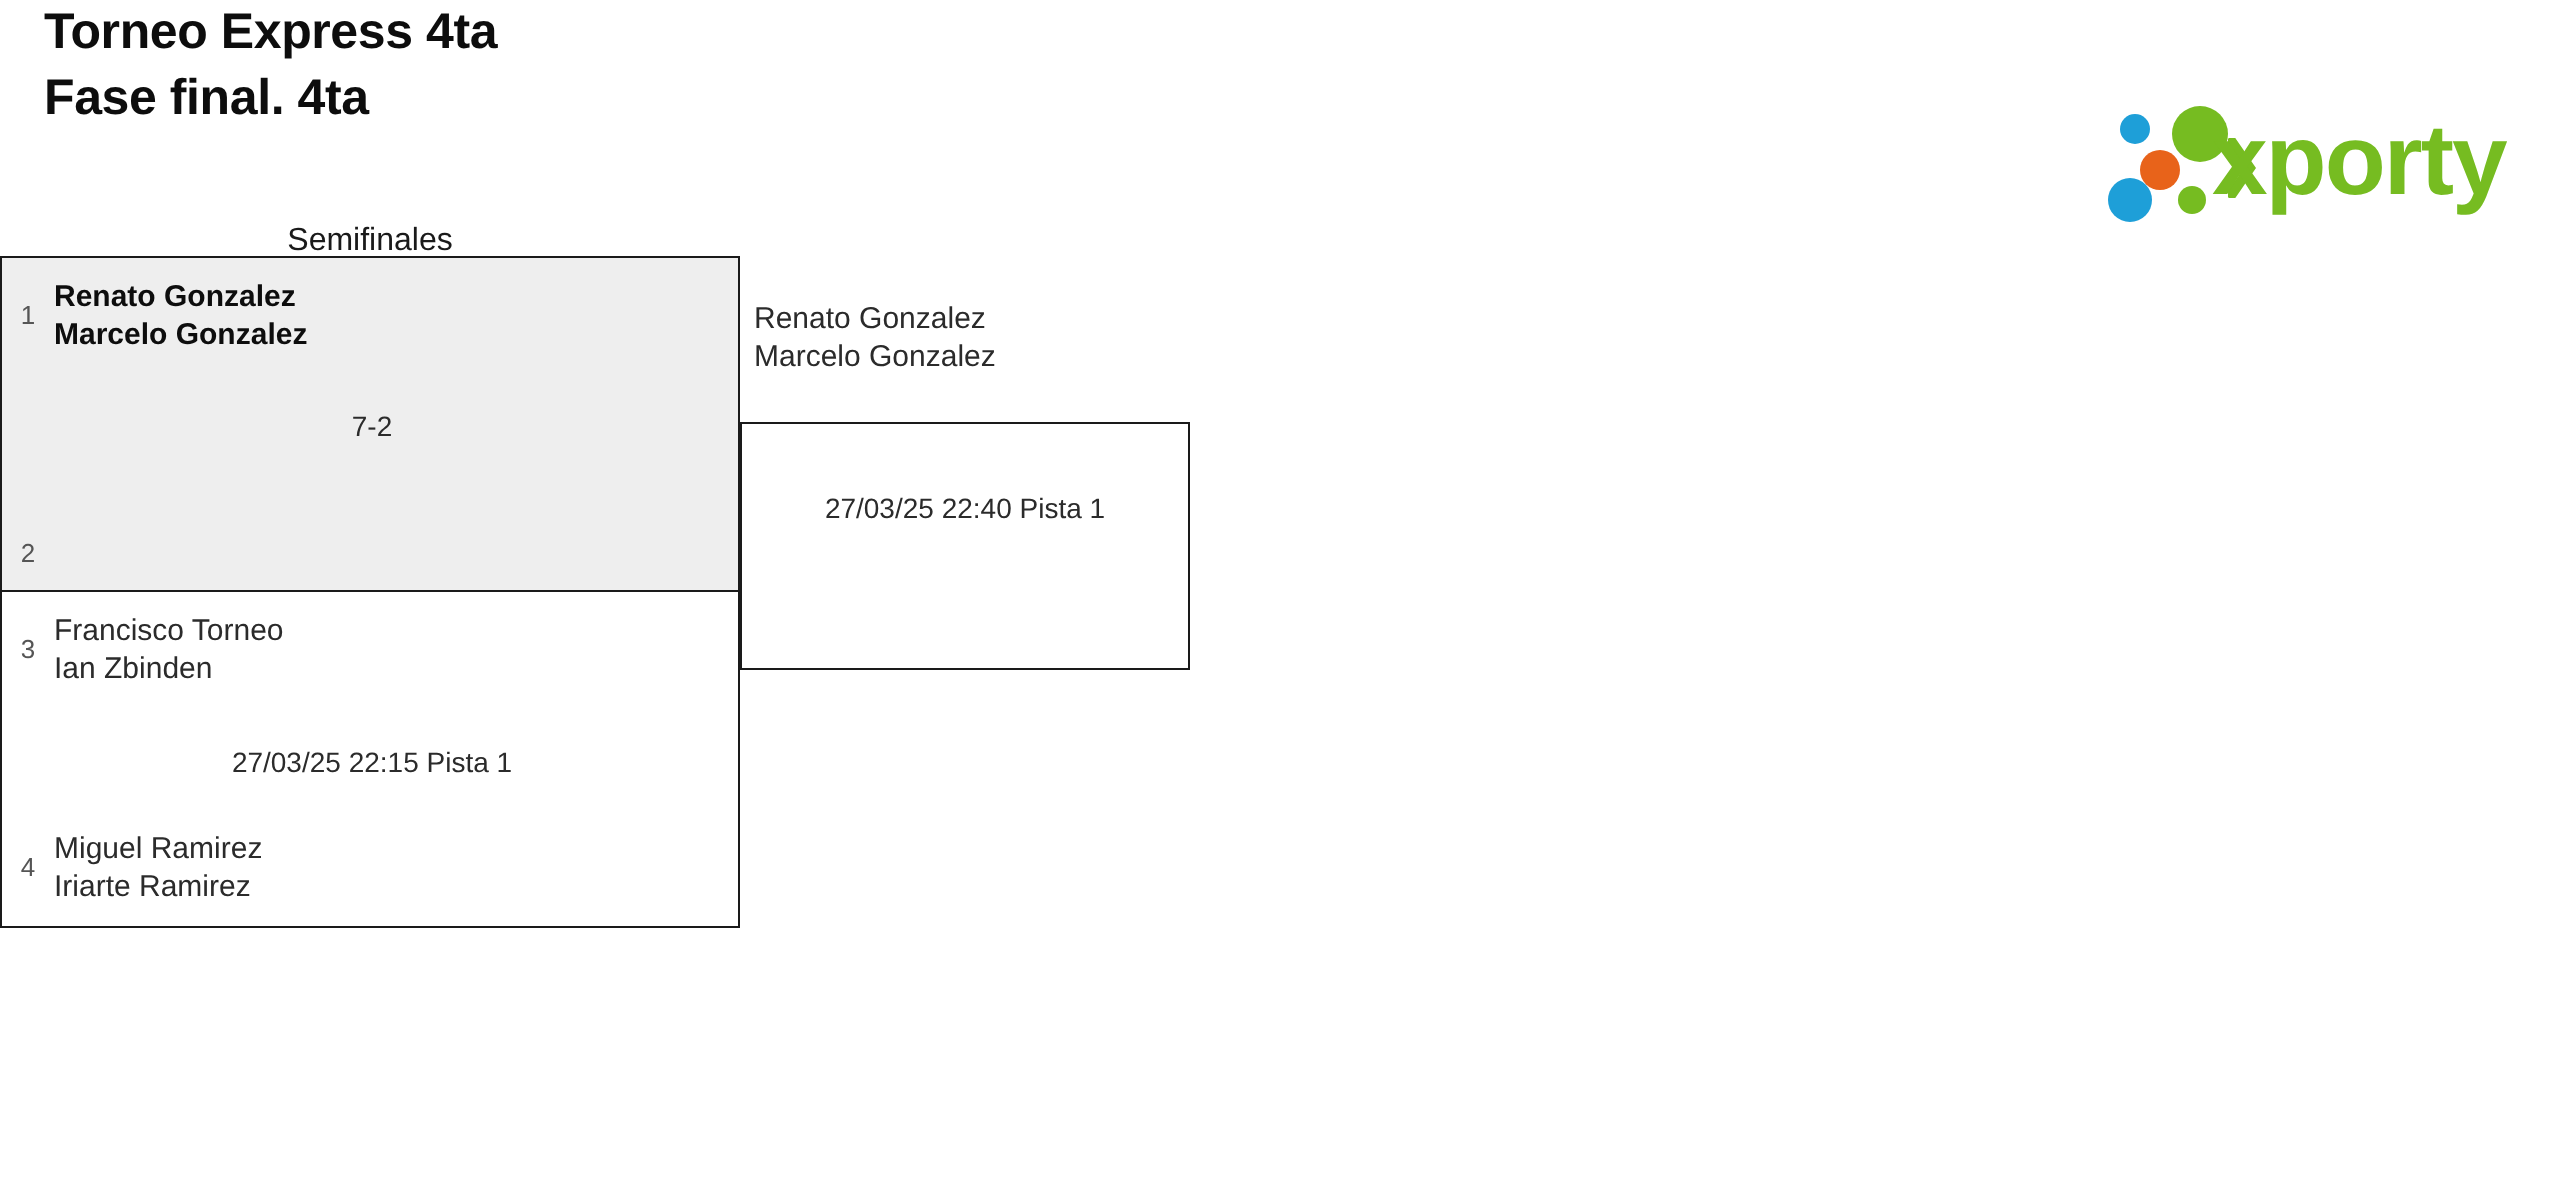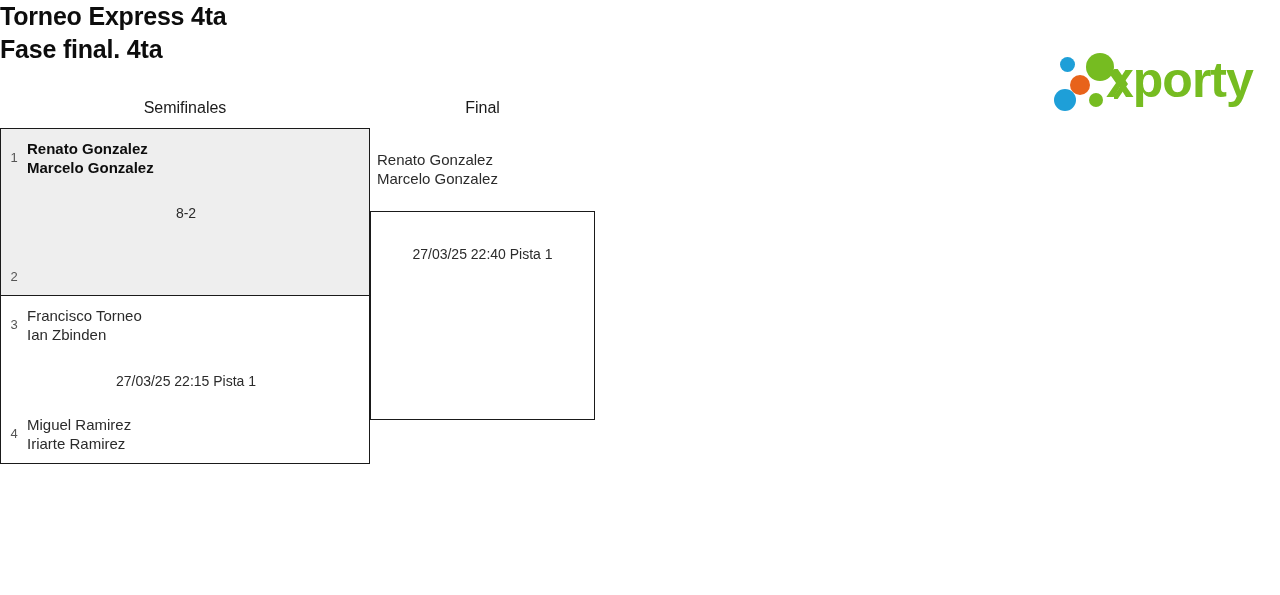--- a/index.html
+++ b/index.html
@@ -19,20 +19,21 @@
   .page-title {
     position: absolute;
     left: 0px;
     top: 0px;
     font-size: 25px;
     font-weight: 700;
     line-height: 33px;
     letter-spacing: -0.2px;
     color: #0d0d0d;
     white-space: pre;
+    padding-left: 22px;
   }
 
   .brand-logo {
     position: absolute;
     left: 1048px;
     top: 2px;
     width: 228px;
     height: 62px;
     margin-top: 47px;
   }
@@ -58,20 +59,21 @@
   }
 
   
   .round-header {
     position: absolute;
     font-size: 16px;
     font-weight: 400;
     line-height: 20px;
     color: #1a1a1a;
     text-align: center;
+    margin-top: 13px;
   }
   .round-header.r-sf    { left: 0px;   top: 98px; width: 370px; }
   .round-header.r-final { left: 370px; top: 98px; width: 225px; }
 
   
   .bracket { position: absolute; left: 0px; top: 128px; }
 
   .match {
     position: absolute;
     left: 0px;
@@ -133,21 +135,21 @@
     line-height: 19px;
     color: #2b2b2b;
     white-space: pre;
   }
 
   .final-box {
     position: absolute;
     left: 370px;
     top: 83px;
     width: 225px;
-    height: 209px;
+    height: 124px;
     border: 1px solid #1a1a1a;
     background: #ffffff;
   }
   .final-info {
     position: absolute;
     left: 0px;
     top: 33px;
     width: 223px;
     text-align: center;
     font-size: 14px;
@@ -171,31 +173,30 @@
       <span class="dot dot-green-lg"></span>
       <span class="dot dot-green-sm"></span>
       <svg class="brand-chevron" viewBox="0 0 14 30">
         <path d="M2 2 L11 15 L2 28" fill="none" stroke="#76bc21" stroke-width="5" stroke-linecap="square"></path>
       </svg>
     </div>
     <div class="brand-word">xporty</div>
   </div>
 
   <div class="round-header r-sf">Semifinales</div>
-  <div class="round-header r-final">Final</div>
 
   <div class="bracket">
 
     <div class="match m-sf1">
       <div class="team t-top">
         <span class="seed">1</span>
         <span class="players winner">Renato Gonzalez
 Marcelo Gonzalez</span>
       </div>
-      <div class="match-info">8-2</div>
+      <div class="match-info">7-2</div>
       <div class="team t-bottom">
         <span class="seed">2</span>
       </div>
     </div>
 
     <div class="match m-sf2">
       <div class="team t-top">
         <span class="seed">3</span>
         <span class="players">Francisco Torneo
 Ian Zbinden</span>

